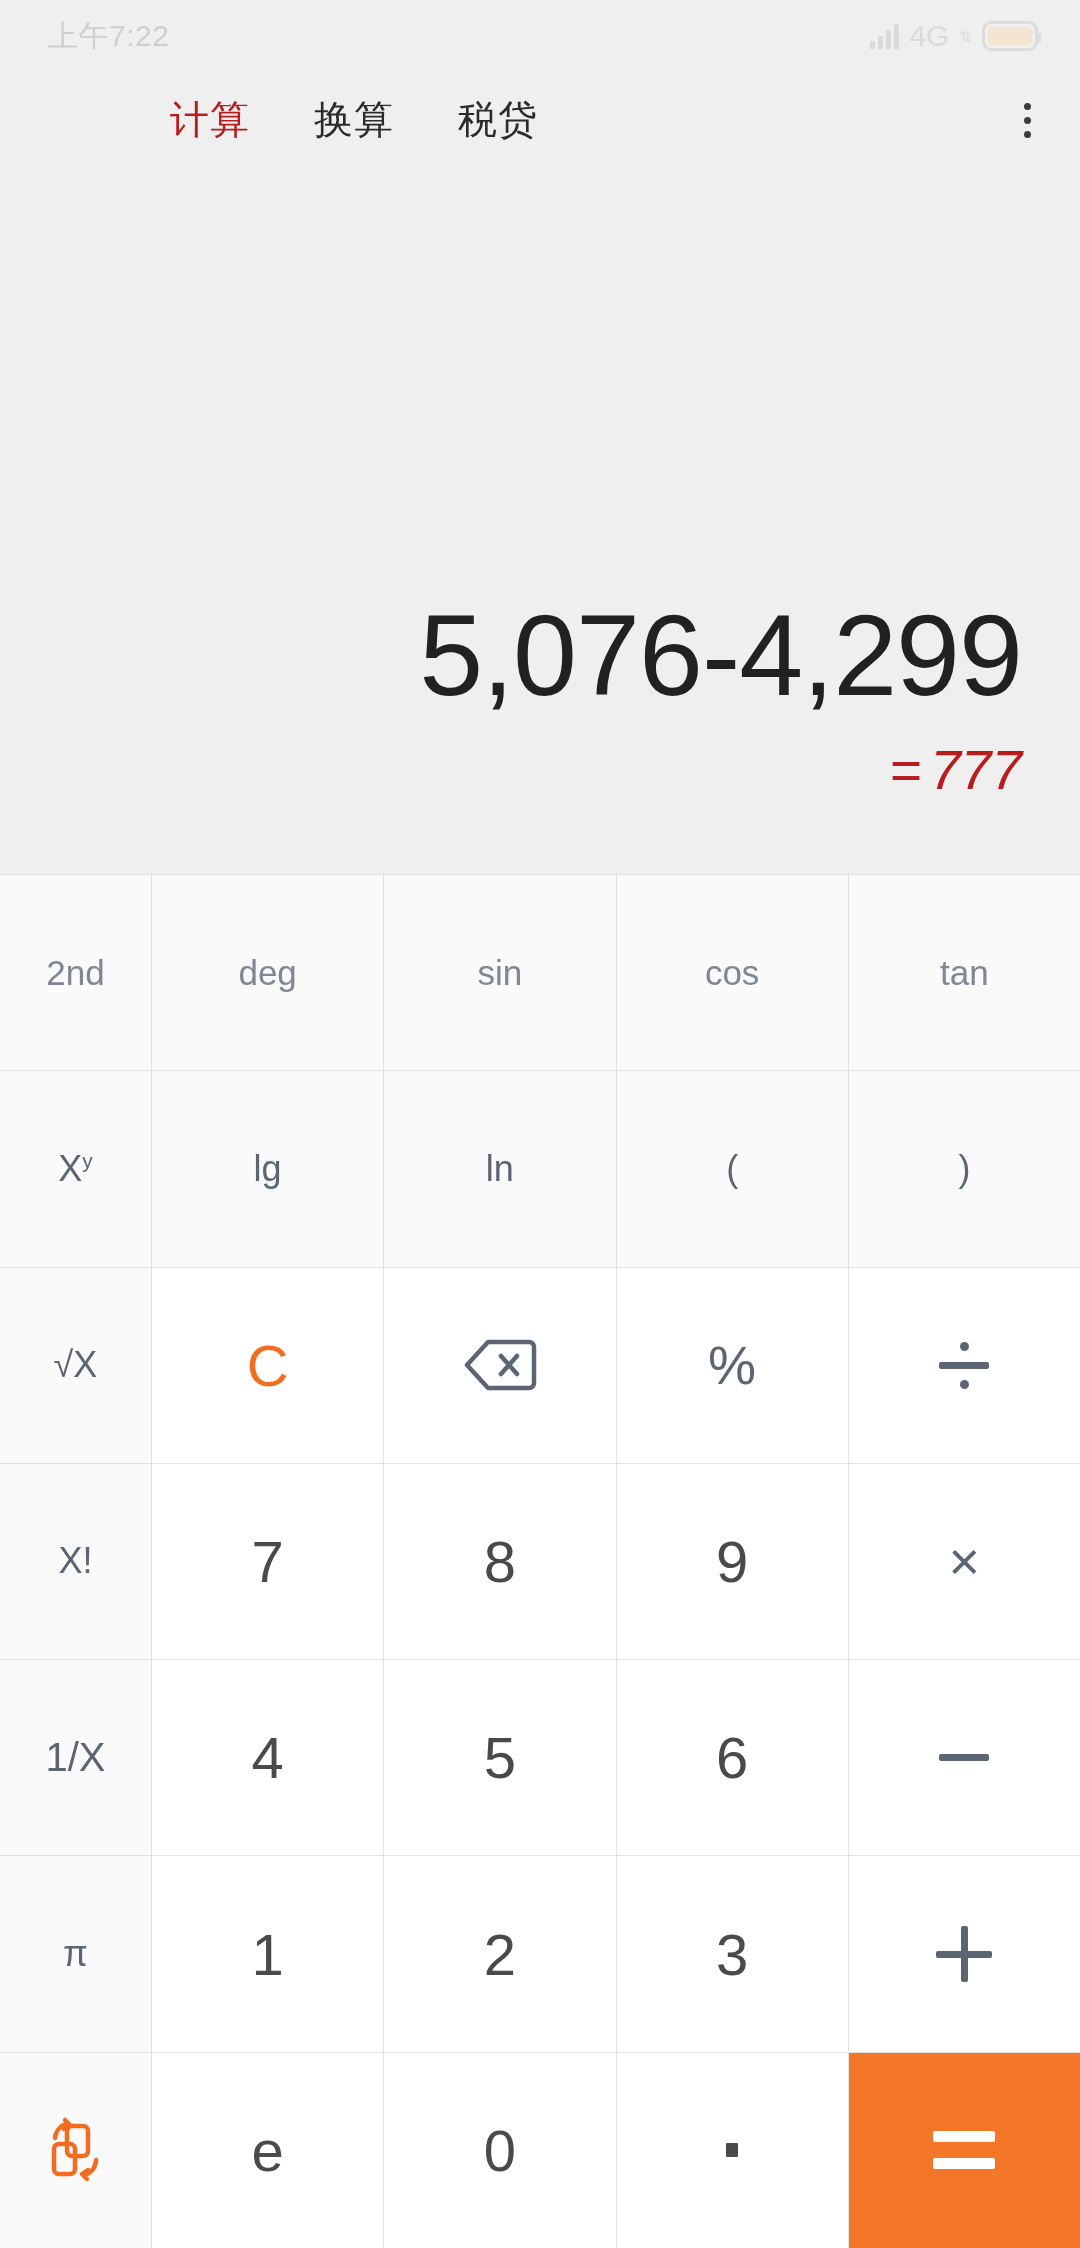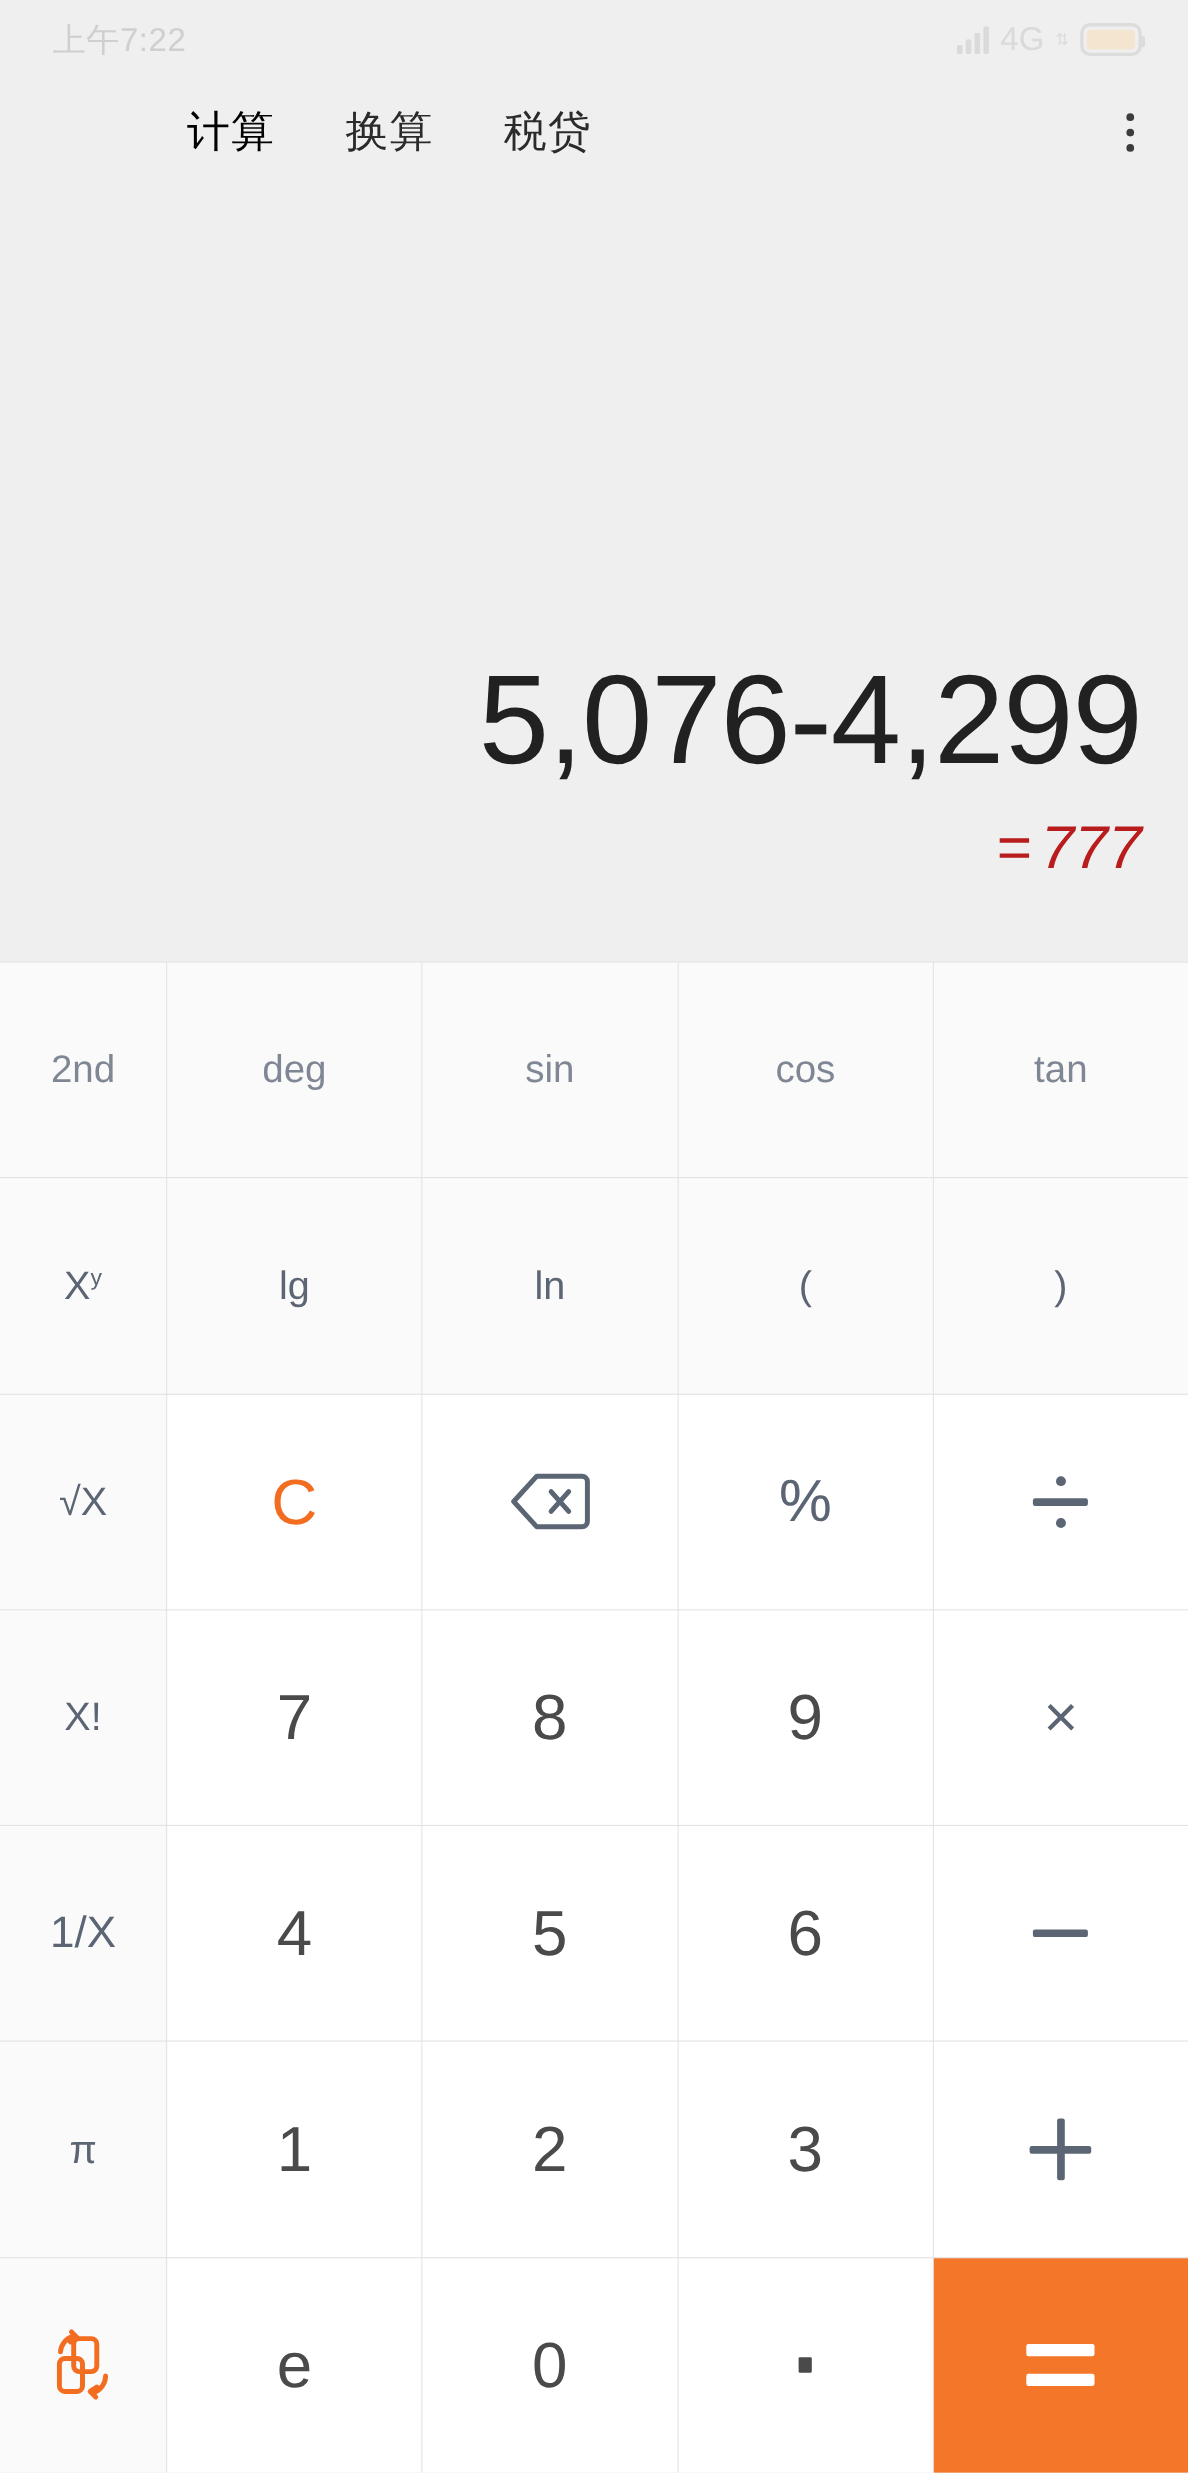--- a/index.html
+++ b/index.html
@@ -77,36 +77,36 @@
     padding-left:170px;
   }
   .tab {
     font-size:39px;
     color:#2b2b2b;
     margin-right:64px;
     letter-spacing:1px;
     font-weight:500;
     white-space:nowrap;
   }
-  .tab.active { color:#000000; }
+  .tab.active { color:#b91c1c; }
   .overflow-btn {
     position:absolute; right:0px; top:0; height:96px; width:105px;
     display:flex; flex-direction:column; align-items:center; justify-content:center;
     gap:7px;
   }
   .overflow-btn span {
     width:7px; height:7px; border-radius:50%; background:#3c3c3c; display:block;
   }
 
   
   .display {
     flex:1;
     display:flex; flex-direction:column;
     align-items:flex-end; justify-content:flex-end;
-    padding:0 42px 72px 42px;
+    padding:0 58px 72px 42px;
   }
   .expression {
     font-size:115px;
     color:#212121;
     font-weight:300;
     line-height:1.05;
     letter-spacing:-1px;
     white-space:nowrap;
     font-family:"Liberation Sans", sans-serif;
   }

